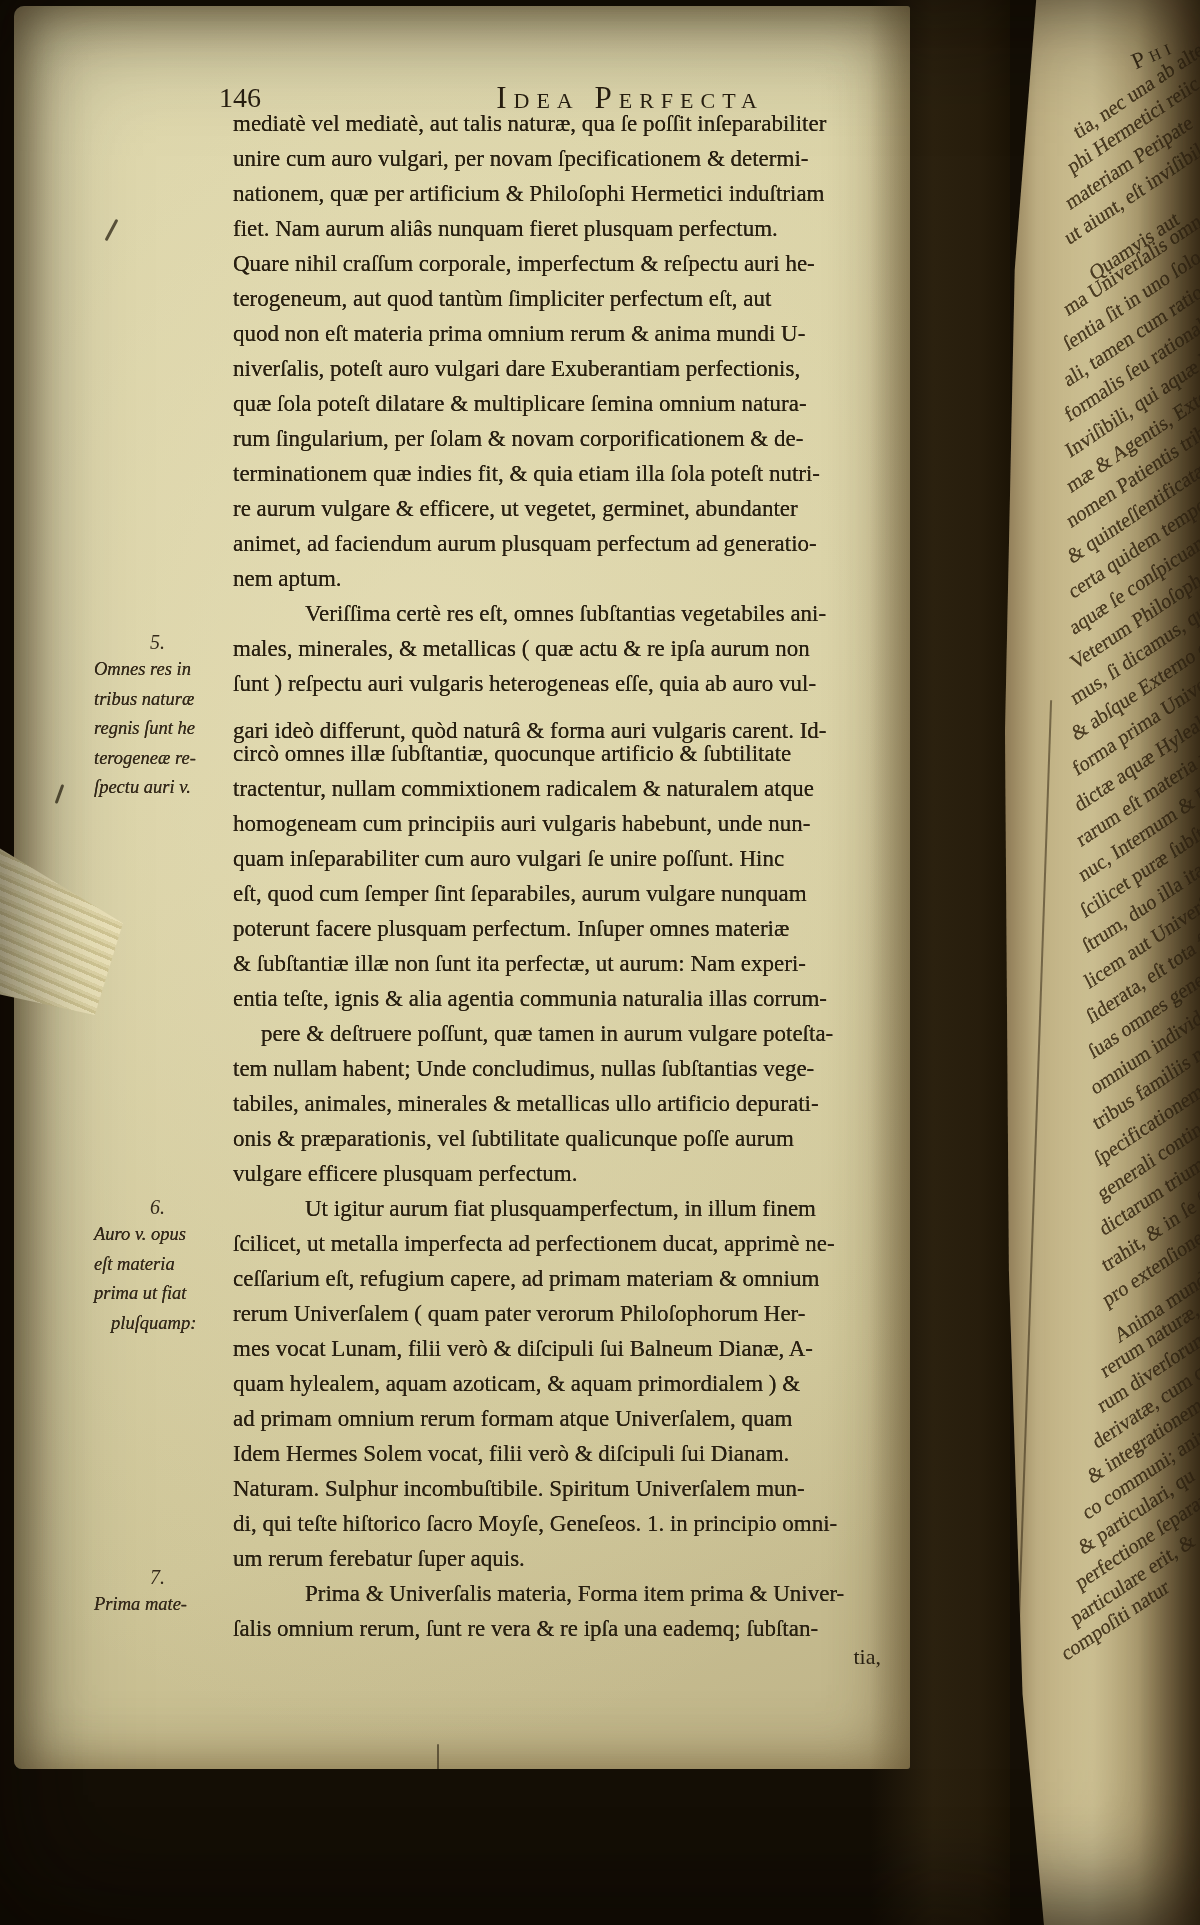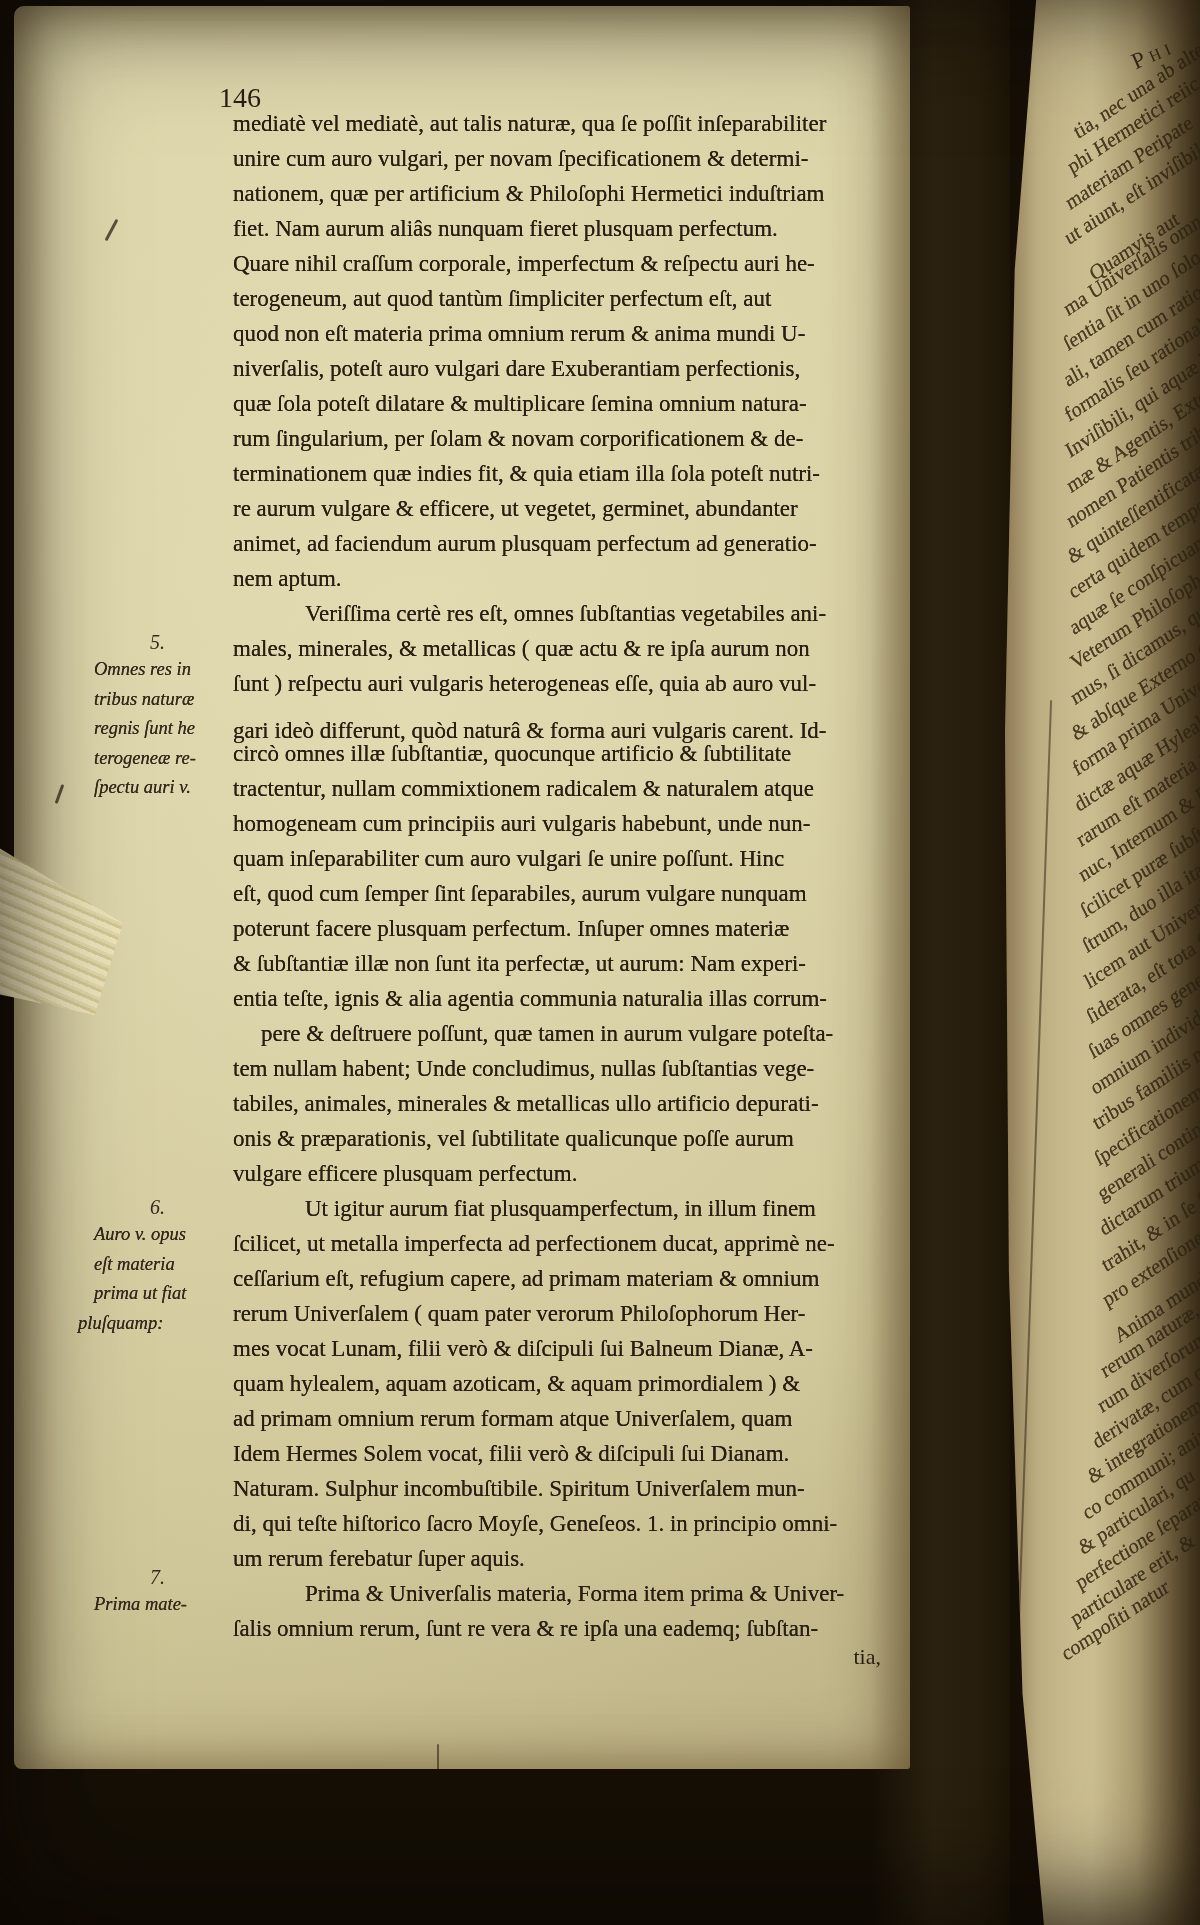--- a/index.html
+++ b/index.html
@@ -69,20 +69,21 @@
     box-shadow:inset 0 0 130px rgba(10,6,0,.55), inset 0 -35px 80px rgba(10,6,0,.3);
   }
 </style>
 </head>
 <body>
 
 <div id="book">
 
   <div id="left-page" class="page">
     <div id="folio">146</div>
+    <div id="running-title">Idea Perfecta</div>
     <div id="body-lines">
         <div class="bline" style="top: 105px; left: 219px;">mediatè vel mediatè, aut talis naturæ, qua ſe poſſit inſeparabiliter</div>
         <div class="bline" style="top: 140px; left: 219px;">unire cum auro vulgari, per novam ſpecificationem &amp; determi-</div>
         <div class="bline" style="top: 175px; left: 219px;">nationem, quæ per artificium &amp; Philoſophi Hermetici induſtriam</div>
         <div class="bline" style="top: 210px; left: 219px;">fiet.   Nam aurum aliâs nunquam fieret plusquam perfectum.</div>
         <div class="bline" style="top: 245px; left: 219px;">Quare nihil craſſum corporale, imperfectum &amp; reſpectu auri he-</div>
         <div class="bline" style="top: 280px; left: 219px;">terogeneum, aut quod tantùm ſimpliciter perfectum eſt, aut</div>
         <div class="bline" style="top: 315px; left: 219px;">quod non eſt materia prima omnium rerum &amp; anima mundi U-</div>
         <div class="bline" style="top: 350px; left: 219px;">niverſalis, poteſt auro vulgari dare Exuberantiam perfectionis,</div>
         <div class="bline" style="top: 385px; left: 219px;">quæ ſola poteſt dilatare &amp; multiplicare ſemina omnium natura-</div>
@@ -126,21 +127,21 @@
         <div class="mnote-num" style="left: 136px; top: 625px;">5.</div>
         <div class="mnote-line" style="left: 80px; top: 653px;">Omnes res in</div>
         <div class="mnote-line" style="left: 80px; top: 682.5px;">tribus naturæ</div>
         <div class="mnote-line" style="left: 80px; top: 712px;">regnis ſunt he</div>
         <div class="mnote-line" style="left: 80px; top: 741.5px;">terogeneæ re-</div>
         <div class="mnote-line" style="left: 80px; top: 771px;">ſpectu auri v.</div>
         <div class="mnote-num" style="left: 136px; top: 1190px;">6.</div>
         <div class="mnote-line" style="left: 80px; top: 1218px;">Auro v. opus</div>
         <div class="mnote-line" style="left: 80px; top: 1247.5px;">eſt materia</div>
         <div class="mnote-line" style="left: 80px; top: 1277px;">prima ut fiat</div>
-        <div class="mnote-line" style="left: 64px; top: 1306.5px; font-family: Liberation Serif, serif;">pluſquamp:</div>
+        <div class="mnote-line" style="left: 97px; top: 1306.5px; font-family: Liberation Serif, serif;">pluſquamp:</div>
         <div class="mnote-num" style="left: 136px; top: 1560px;">7.</div>
         <div class="mnote-line" style="left: 80px; top: 1588px;">Prima mate-</div>
       </div>
     <div class="catchword">tia,</div>
     <div class="mark" id="mark-1"></div>
     <div class="mark" id="mark-2"></div>
     <div class="mark" id="mark-3"></div>
   </div>
 
   <div id="gutter"></div>

